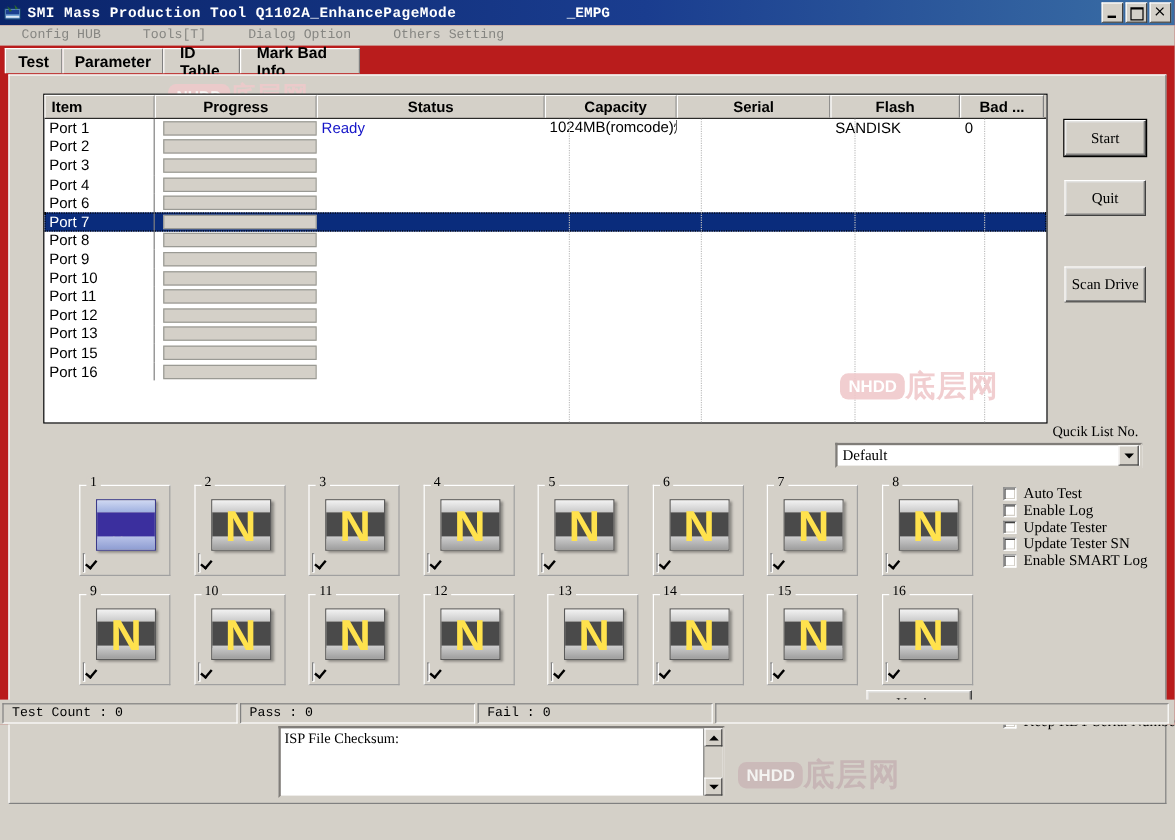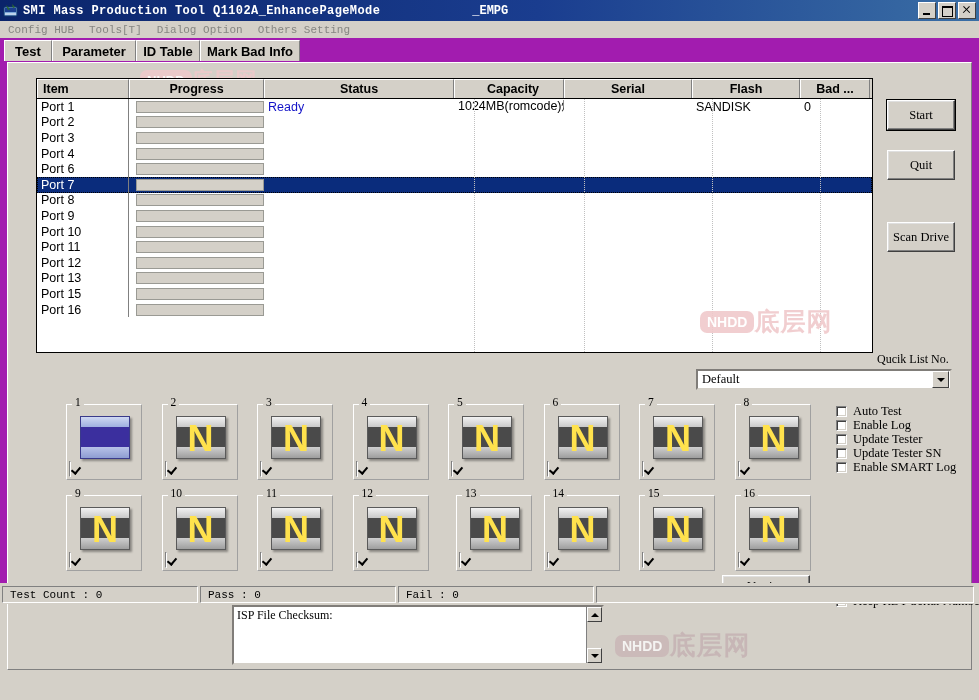--- a/index.html
+++ b/index.html
@@ -3,21 +3,21 @@
 <meta charset="utf-8">
 <style>
   html,body{margin:0;padding:0;}
   body{
     width:979px;height:700px;overflow:hidden;
     background:#d4d0c8;
     font-family:"Liberation Serif", serif;
     font-size:12px;color:#000;
     -webkit-font-smoothing:none;
   }
-  .app{position:relative;width:979px;height:604px;background:#a21caf;}
+  .app{position:relative;width:979px;height:604px;background:#b91c1c;}
 
   
   .titlebar{
     position:absolute;left:0;top:0;width:979px;height:21px;
     background:linear-gradient(to right,#0a246a 0%,#1a3d8f 55%,#3a6ea5 100%);
     display:flex;align-items:center;
   }
   .title-icon{
     width:16px;height:16px;margin-left:3px;margin-right:4px;position:relative;flex:none;
   }
@@ -44,34 +44,34 @@
   .wb-close i.b{transform:rotate(-45deg);}
 
   
   .menubar{
     position:absolute;left:0;top:21px;width:979px;height:17px;
     background:#d4d0c8;display:flex;align-items:center;
     border-bottom:0px;
   }
   .menu-item{
     font-family:"Liberation Mono", monospace;font-size:11px;color:#868682;
-    padding:1px 7px;margin-left:1px;white-space:nowrap;
+    padding:1px 17px;margin-left:1px;white-space:nowrap;
   }
 
   
   .tabstrip{
     position:absolute;left:0;top:40px;width:979px;height:22px;
   }
   .tab{
     position:absolute;top:0;height:21px;
     background:#d4d0c8;
     border-top:1px solid #fff;border-left:1px solid #fff;border-right:1px solid #808080;
     display:flex;align-items:center;justify-content:center;
     font-family:"Liberation Sans", sans-serif;font-size:13px;font-weight:bold;
-    padding:0 6px;box-sizing:border-box;
+    padding:0 13px;box-sizing:border-box;
   }
   .tab.active{font-weight:bold;}
 
   
   .panel{
     position:absolute;left:7px;top:62px;width:965px;height:608px;
     border-top:1px solid #fff;border-left:1px solid #fff;
     border-right:1px solid #808080;border-bottom:1px solid #808080;
     background:#d4d0c8;box-sizing:border-box;
   }

